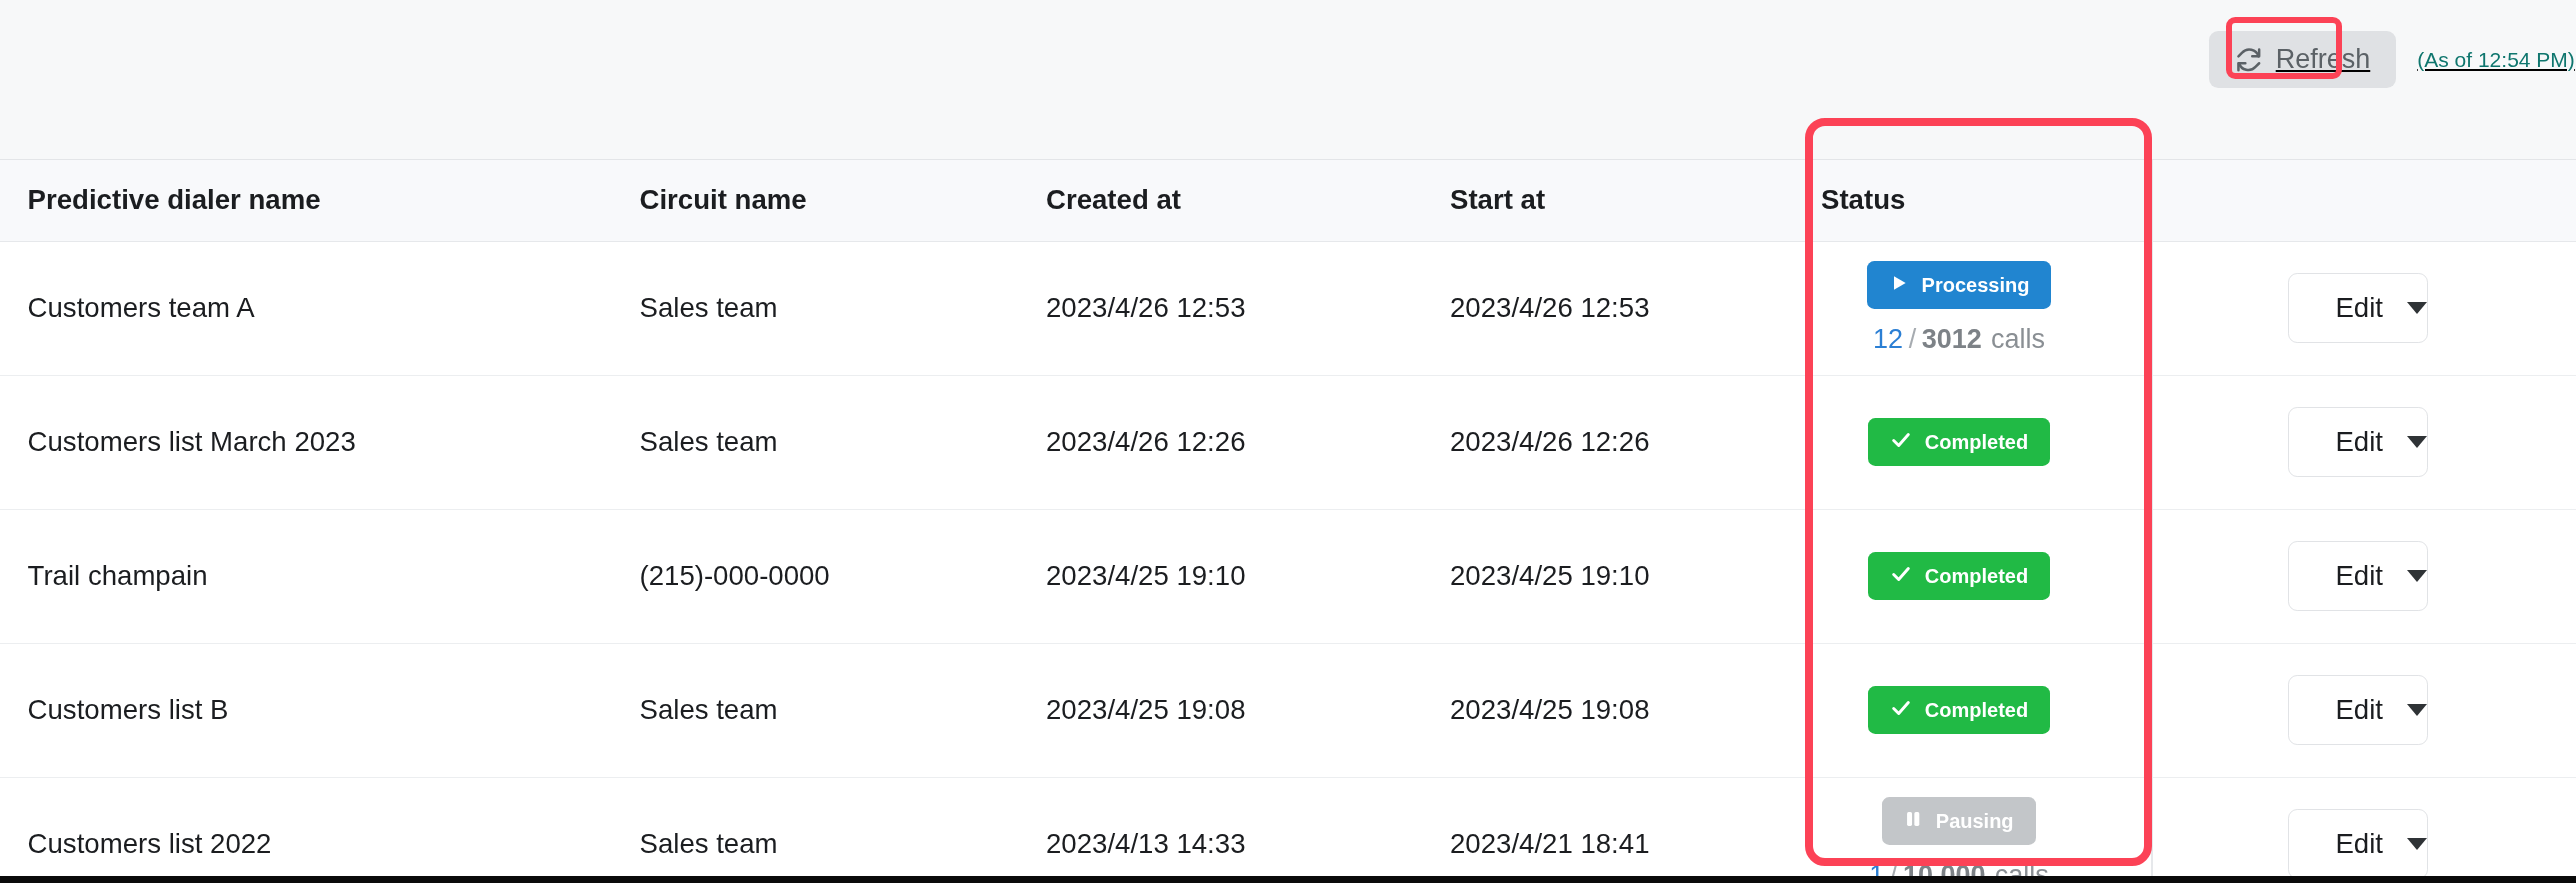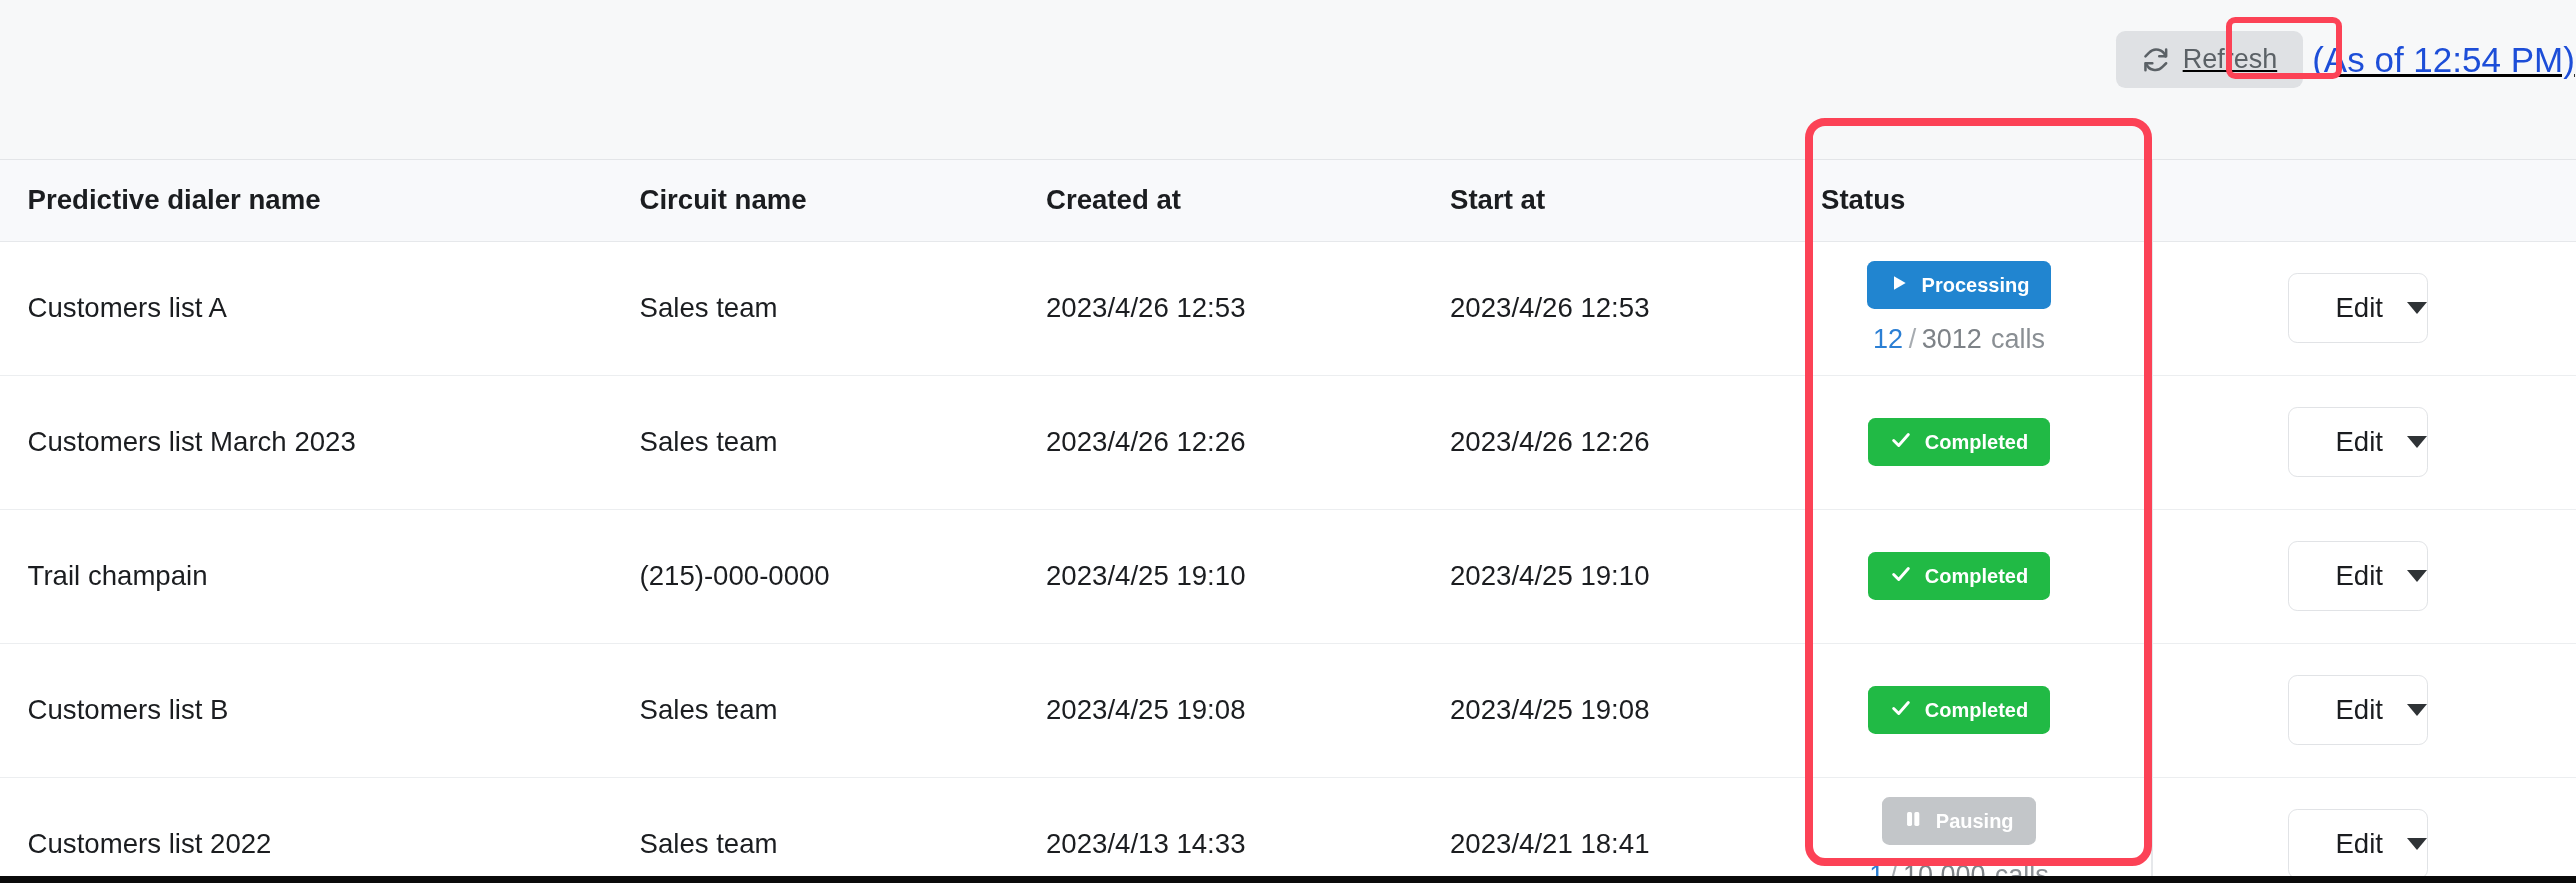--- a/index.html
+++ b/index.html
@@ -40,23 +40,23 @@
     border: none;
     border-radius: 9.2px;
     color: #5b6166;
     font-size: 27px;
     font-family: "Liberation Sans", sans-serif;
     cursor: pointer;
     white-space: nowrap;
   }
   .refresh-icon { width: 27.6px; height: 27.6px; display: block; }
   .as-of {
-    margin-left: 9px;
-    font-size: 35px;
-    color: #1d4ed8;
+    margin-left: 21px;
+    font-size: 21px;
+    color: #0f766e;
     white-space: nowrap;
   }
 
   
   .annot-refresh {
     position: absolute;
     left: 2226px;
     top: 16.5px;
     width: 116px;
     height: 62px;
@@ -155,21 +155,21 @@
   .badge-ico { display: block; }
 
   .calls {
     margin-top: 14.7px;
     font-size: 27px;
     color: #8a8f94;
     white-space: nowrap;
   }
   .calls .done { color: #2b7fd4; }
   .calls .slash { color: #a6abb0; margin: 0 5.5px; }
-  .calls .total { color: #7d8287; }
+  .calls .total { color: #7d8287; font-weight: bold; }
   .calls .unit { margin-left: 9.2px; color: #8a8f94; text-align: right; }
 
   
   .act-wrap { display: flex; justify-content: center; }
   .edit-btn {
     display: inline-flex;
     align-items: center;
     justify-content: flex-end;
     gap: 24px;
     width: 140px;
@@ -235,21 +235,21 @@
           <th class="c-name">Predictive dialer name</th>
           <th class="c-circ">Circuit name</th>
           <th class="c-creat">Created at</th>
           <th class="c-start">Start at</th>
           <th class="c-status">Status</th>
           <th class="c-act"></th>
         </tr>
       </thead>
       <tbody id="tbody">
           <tr>
-            <td class="c-name">Customers list A</td>
+            <td class="c-name">Customers team A</td>
             <td class="c-circ">Sales team</td>
             <td class="c-creat">2023/4/26 12:53</td>
             <td class="c-start">2023/4/26 12:53</td>
             <td class="c-status">
               <div class="status-wrap">
                 <span class="badge processing">
                   <span class="badge-ico"><svg width="20" height="20" viewBox="0 0 24 24" fill="#ffffff">
                       <polygon points="6,4 20,12 6,20"></polygon>
                     </svg></span>
                   <span>Processing</span>

